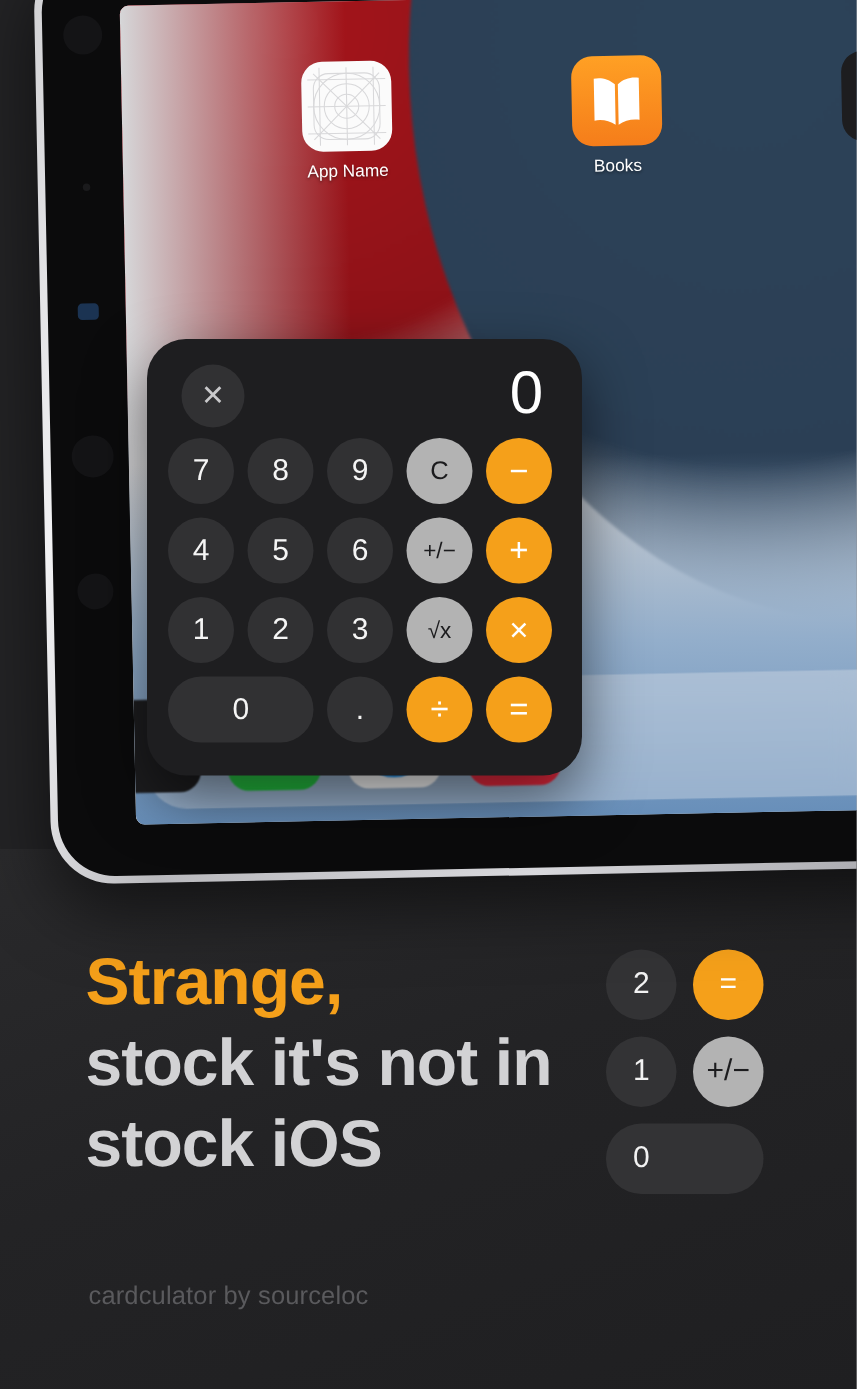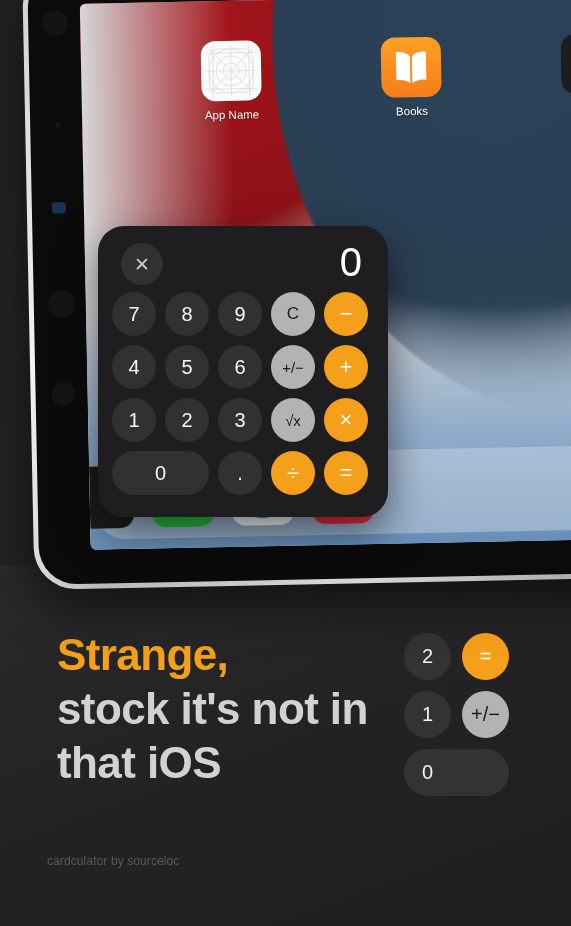--- a/index.html
+++ b/index.html
@@ -16,22 +16,22 @@
     position:absolute;left:0;top:566px;width:571px;height:360px;
     background:linear-gradient(160deg,#2a2a2c 0%,#232325 45%,#1f1f21 100%);
   }
   .headline{
     position:absolute;left:57px;top:62px;width:360px;
     font-size:44px;line-height:54px;font-weight:bold;letter-spacing:-0.6px;
     color:#d2d2d4;
   }
   .headline .accent{color:#f5a01a;}
   .footer-note{
-    position:absolute;left:47px;top:288px;
-    font-size:12px;color:#5a5a5d;letter-spacing:0.1px;
+    position:absolute;left:59px;top:288px;
+    font-size:17px;color:#5a5a5d;letter-spacing:0.1px;
   }
 
   
   .mini-pad{position:absolute;left:404px;top:633px;}
   .mini-row{display:flex;gap:11px;margin-bottom:11px;}
   .mkey{
     width:47px;height:47px;border-radius:50%;
     background:#333335;color:#f2f2f2;
     display:flex;align-items:center;justify-content:center;
     font-size:20px;
@@ -136,21 +136,21 @@
 </style>
 </head>
 <body>
 
 <div class="stage">
 
   <div class="promo">
     <div class="headline">
       <span class="accent">Strange,</span><br>
       <span>stock it's not in</span><br>
-      <span>that iOS</span>
+      <span>stock iOS</span>
     </div>
     <div class="footer-note">cardculator by sourceloc</div>
   </div>
 
   <div class="mini-pad">
     <div class="mini-row">
       <div class="mkey">2</div>
       <div class="mkey orange">=</div>
     </div>
     <div class="mini-row">

